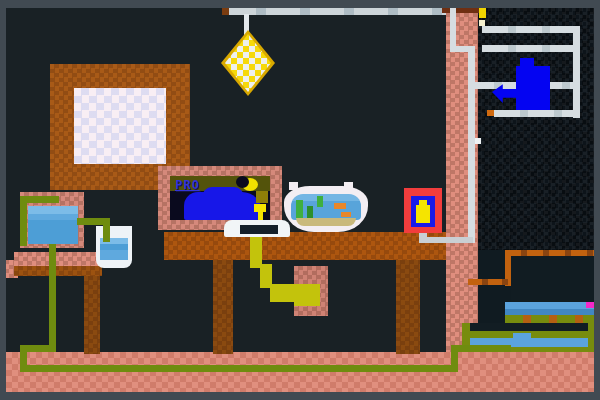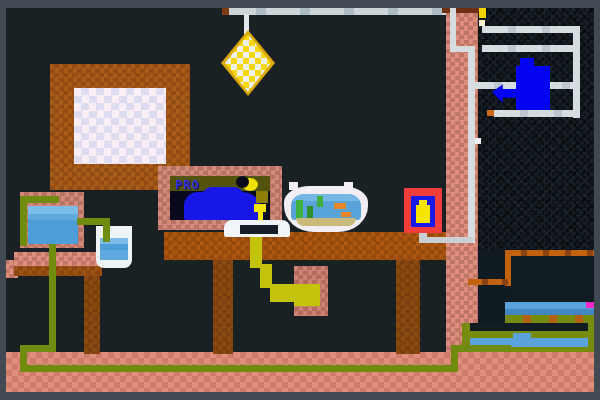--- a/index.html
+++ b/index.html
@@ -87,21 +87,21 @@
   <div class="px" style="left:250px;top:220px;width:12px;height:48px;background:#c3c30c;"></div>
   <div class="px" style="left:260px;top:264px;width:12px;height:24px;background:#c3c30c;"></div>
   <div class="px" style="left:270px;top:284px;width:30px;height:18px;background:#c3c30c;"></div>
   <div class="px" style="left:294px;top:284px;width:26px;height:22px;background:#c3c30c;"></div>
 
   <div class="px tx" style="left:158px;top:166px;width:124px;height:64px;background-color:#d5897b;"></div>
   <div class="px" style="left:170px;top:176px;width:100px;height:44px;background:#0a0a1e;overflow:hidden;"></div>
   <div class="px" style="left:170px;top:176px;width:100px;height:15px;background:#53530b;"></div>
   <div class="px" style="left:242px;top:178px;width:16px;height:13px;background:#f0e000;border-radius:50%;"></div>
   <div class="px" style="left:236px;top:176px;width:13px;height:12px;background:#0a0a1e;border-radius:50%;"></div>
-  <span class="px" style="left:175px;top:178px;font:bold 12px 'DejaVu Sans Mono',monospace;color:#3434da;letter-spacing:1px;text-shadow:1px 1px 0 #15154a;">PRO</span>
+  <span class="px" style="left:175px;top:178px;font:bold 12px 'DejaVu Sans Mono',monospace;color:#3434da;letter-spacing:1px;text-shadow:1px 1px 0 #15154a;text-decoration:underline;">PRO</span>
   <div class="px" style="left:202px;top:187px;width:42px;height:12px;background:#1717e8;border-radius:10px 10px 0 0;"></div>
   <div class="px" style="left:184px;top:192px;width:78px;height:28px;background:#1717e8;border-radius:14px 20px 2px 2px;"></div>
   <div class="px" style="left:256px;top:191px;width:12px;height:12px;background:#8f7f08;"></div>
   <div class="px" style="left:254px;top:204px;width:12px;height:8px;background:#f5e400;"></div>
   <div class="px" style="left:258px;top:212px;width:5px;height:8px;background:#f5e400;"></div>
 
   <div class="px" style="left:224px;top:220px;width:66px;height:17px;background:#f1f5f7;border-radius:8px 8px 2px 2px;"></div>
   <div class="px" style="left:240px;top:225px;width:38px;height:9px;background:#15202a;"></div>
 
   <div class="px" style="left:289px;top:182px;width:9px;height:8px;background:#f3eef3;"></div>

